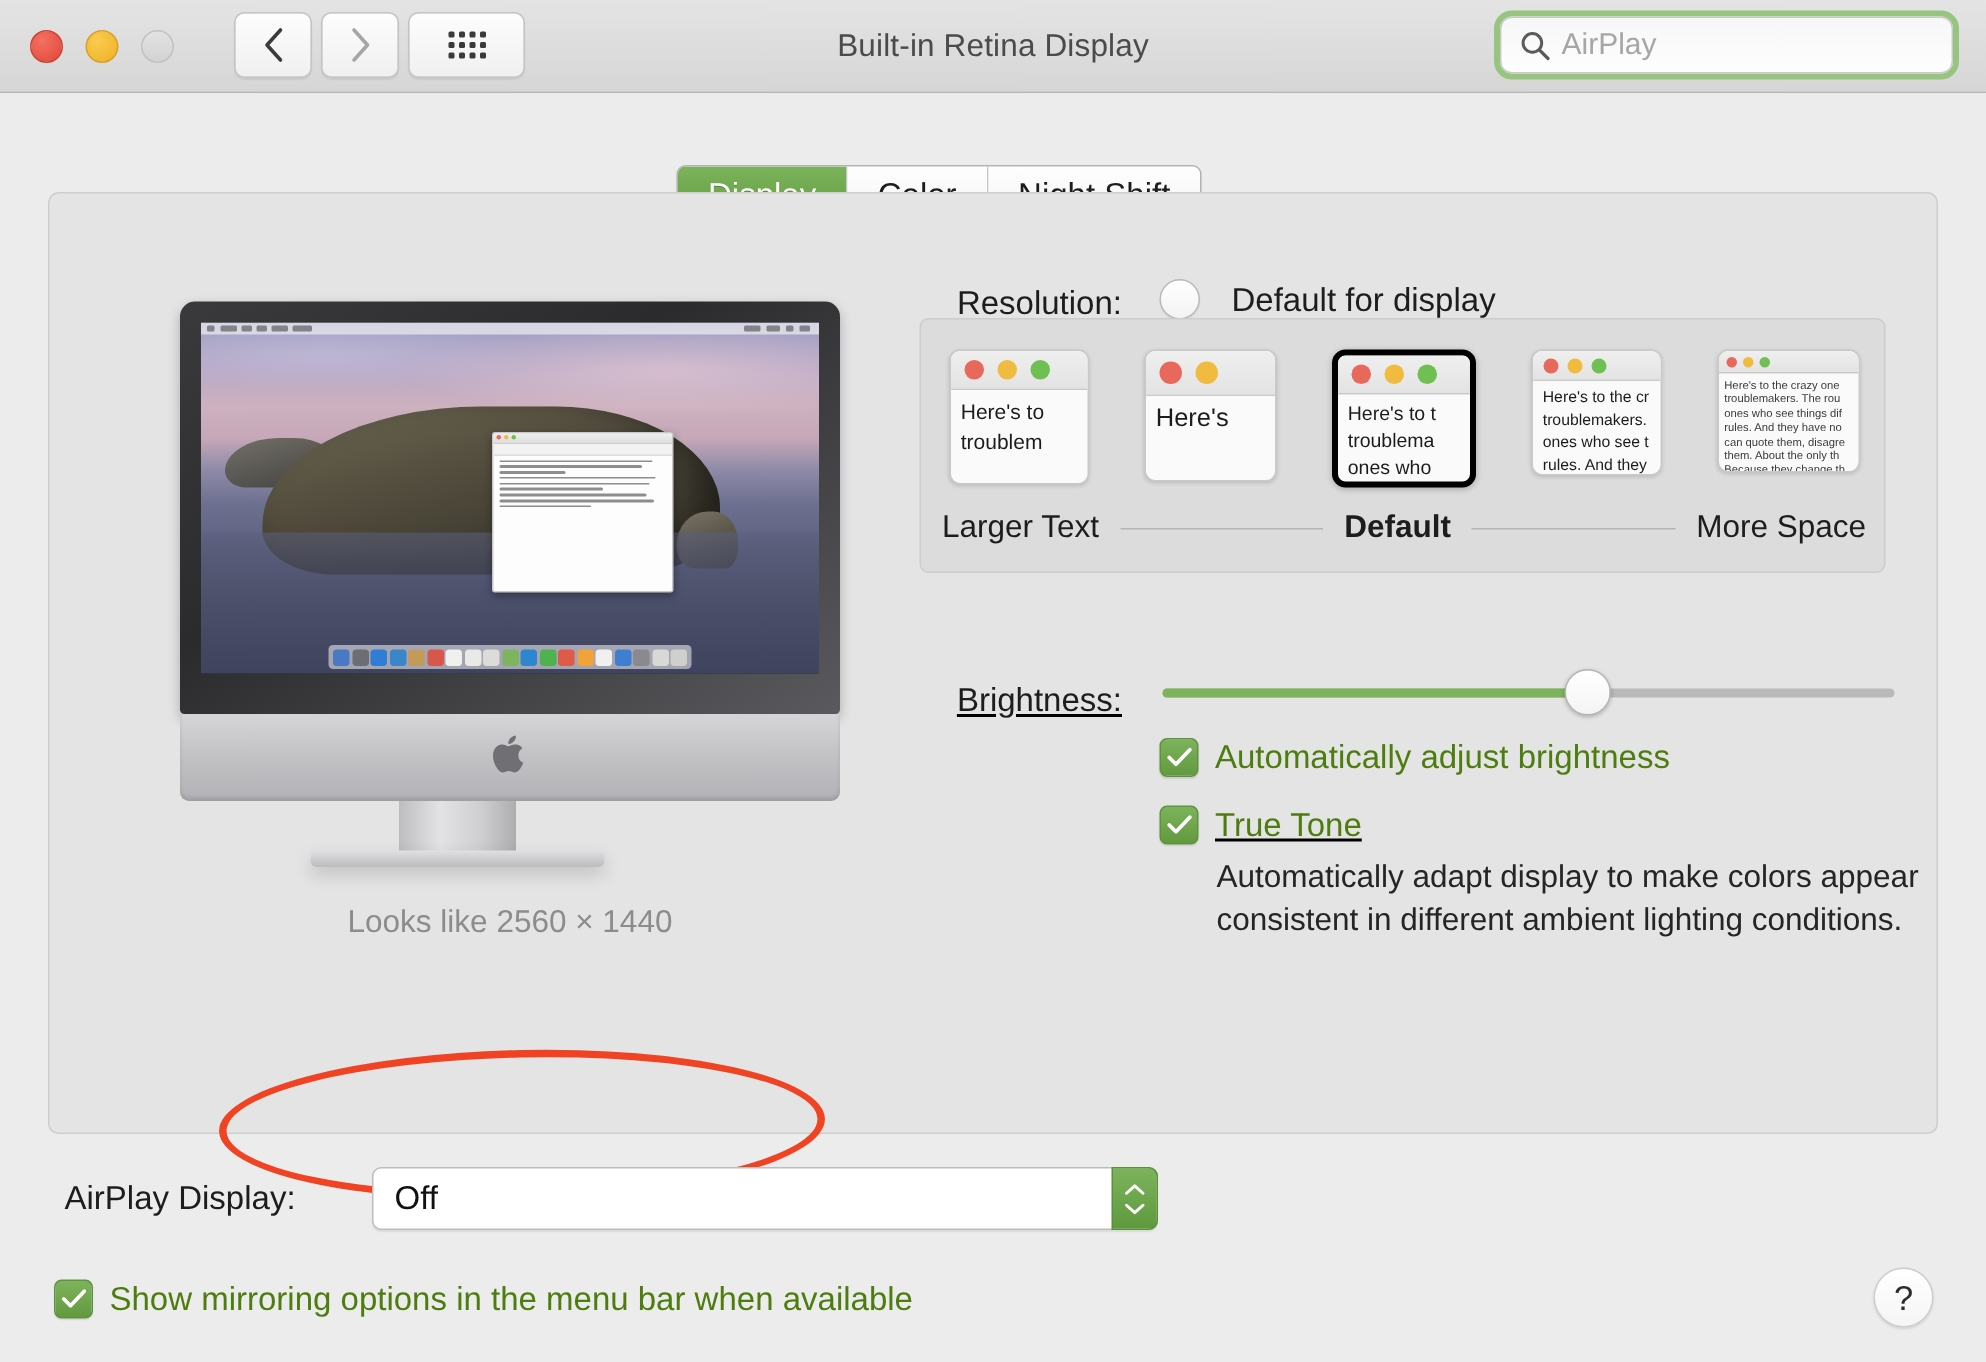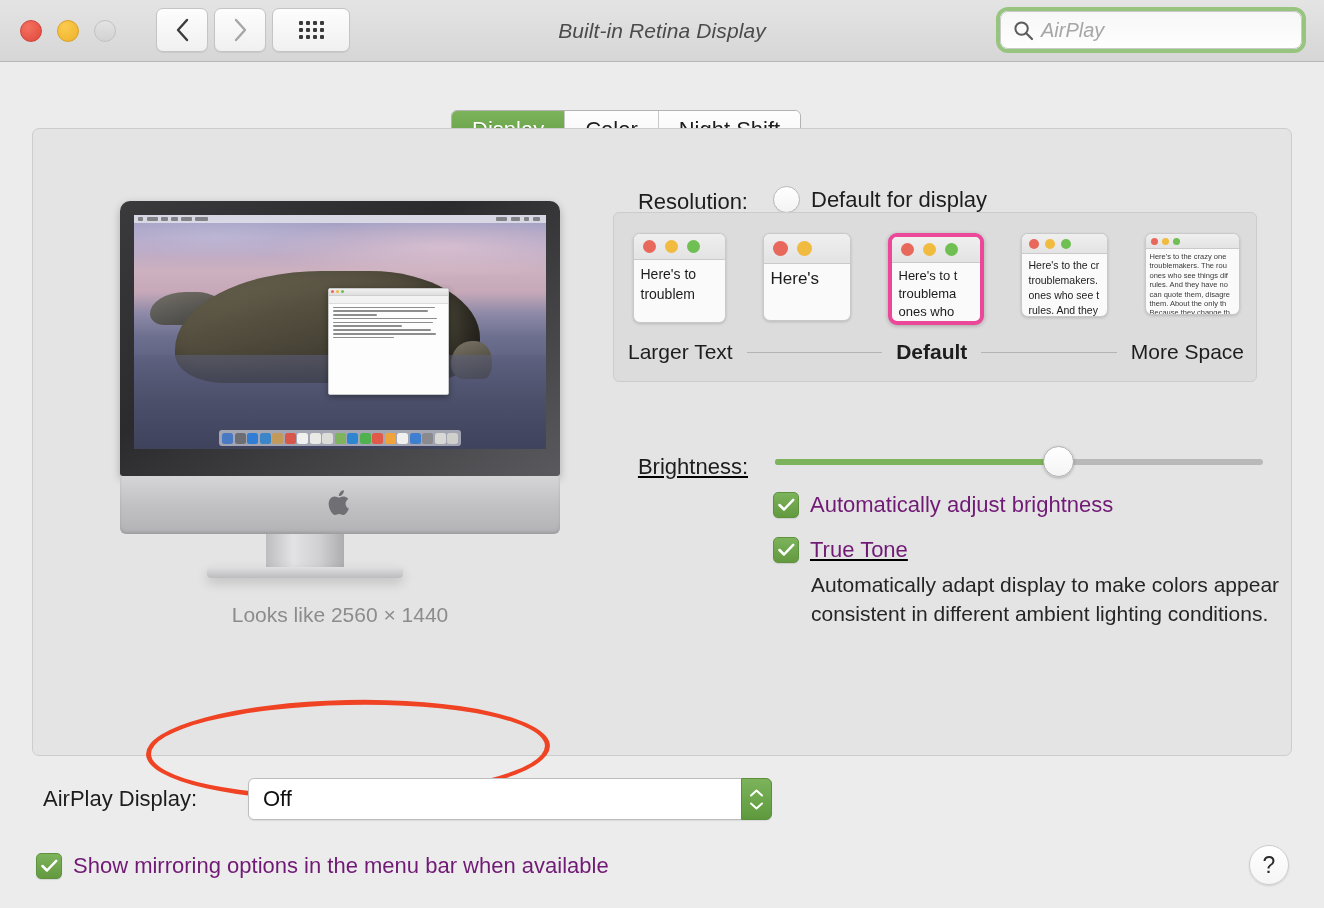--- a/index.html
+++ b/index.html
@@ -10,21 +10,20 @@
     -webkit-font-smoothing:antialiased;
   }
   .app{position:relative;width:1324px;height:908px;background:#ececec;}
 
   
   .titlebar{
     position:absolute;left:0;top:0;width:1324px;height:62px;
     background:linear-gradient(to bottom,#e4e4e4 0%,#d6d6d6 100%);
     border-bottom:1px solid #b6b6b6;
     box-sizing:border-box;
-    font-style:italic;
   }
   .traffic{position:absolute;left:20px;top:20px;display:flex;gap:15px;align-items:center;}
   .tl{width:22px;height:22px;border-radius:50%;box-sizing:border-box;}
   .tl.close{background:radial-gradient(circle at 35% 30%,#f4705f,#e0483c);border:1px solid #cf4338;}
   .tl.min{background:radial-gradient(circle at 35% 30%,#fbcb4f,#eeb128);border:1px solid #d9a227;}
   .tl.zoom{background:linear-gradient(to bottom,#e3e3e3,#d2d2d2);border:1px solid #c2c2c2;}
 
   .navgroup{position:absolute;left:156px;top:8px;display:flex;gap:6px;align-items:center;}
   .navbtn{
     width:52px;height:44px;border-radius:7px;
@@ -175,33 +174,33 @@
   .rlabel{font-size:22px;color:#1d1d1d;text-align:right;}
 
   .radio{width:27px;height:27px;border-radius:50%;box-sizing:border-box;
     background:linear-gradient(to bottom,#fff,#f3f3f3);border:1px solid #b9b9b9;
     box-shadow:0 1px 1px rgba(0,0,0,.07);flex:0 0 auto;}
   .radio.on{
     background:linear-gradient(to bottom,#79b35b,#62993f);border:1px solid #5a8f3b;
     display:flex;align-items:center;justify-content:center;
   }
   .radio.on:after{content:"";width:9px;height:9px;border-radius:50%;background:#fff;}
-  .ropt{font-size:22px;color:#1d1d1d;margin-left:11px;text-align:right;}
+  .ropt{font-size:22px;color:#1d1d1d;margin-left:21px;text-align:right;}
 
   .scalebox{
     position:absolute;left:30px;top:83px;width:644px;height:170px;
     background:#dcdcdc;border:1px solid #cccccc;border-radius:6px;box-sizing:border-box;
   }
   .thumbs{position:absolute;left:0;top:20px;width:644px;height:96px;
     display:flex;align-items:flex-start;justify-content:space-around;}
   .thumb{
     position:relative;background:#fafafa;border:1px solid #c9c9c9;border-radius:7px;
     box-shadow:0 1px 3px rgba(0,0,0,.16);overflow:hidden;box-sizing:border-box;
   }
-  .thumb.sel{border:4px solid #ec4899;border-radius:9px;box-shadow:0 1px 4px rgba(0,0,0,.25);}
+  .thumb.sel{border:4px solid #000000;border-radius:9px;box-shadow:0 1px 4px rgba(0,0,0,.25);}
   .thumb .tbar{background:linear-gradient(to bottom,#efefef,#e3e3e3);border-bottom:1px solid #cacaca;
     display:flex;align-items:center;gap:9px;padding-left:9px;box-sizing:border-box;}
   .thumb .tbar i{display:block;border-radius:50%;flex:0 0 auto;}
   .thumb .tbody{padding:4px 7px 0 7px;color:#1c1c1c;overflow:hidden;box-sizing:border-box;}
   .thumb .tbody p{margin:0;white-space:nowrap;}
 
   .scalelabels{
     position:absolute;left:14px;top:124px;width:616px;height:30px;
     display:flex;align-items:center;justify-content:space-between;
   }
@@ -218,21 +217,21 @@
     box-shadow:0 1px 3px rgba(0,0,0,.25);box-sizing:border-box;
   }
 
   .chk{
     width:26px;height:26px;border-radius:5px;box-sizing:border-box;flex:0 0 auto;
     background:linear-gradient(to bottom,#7cb35b,#639a40);border:1px solid #5d933d;
     display:flex;align-items:center;justify-content:center;
     box-shadow:0 1px 1px rgba(0,0,0,.1);
   }
   .chk svg{display:block;}
-  .chklabel{font-size:22px;color:#701a75;margin-left:11px;}
+  .chklabel{font-size:22px;color:#4d7c0f;margin-left:11px;}
 
   .helptext{
     position:absolute;left:228px;top:441px;width:470px;
     font-size:21px;line-height:29px;color:#252525;
   }
 
   
   .airlabel{position:absolute;left:43px;top:786px;font-size:22px;color:#1d1d1d;}
   .popup{
     position:absolute;left:248px;top:778px;width:524px;height:42px;

